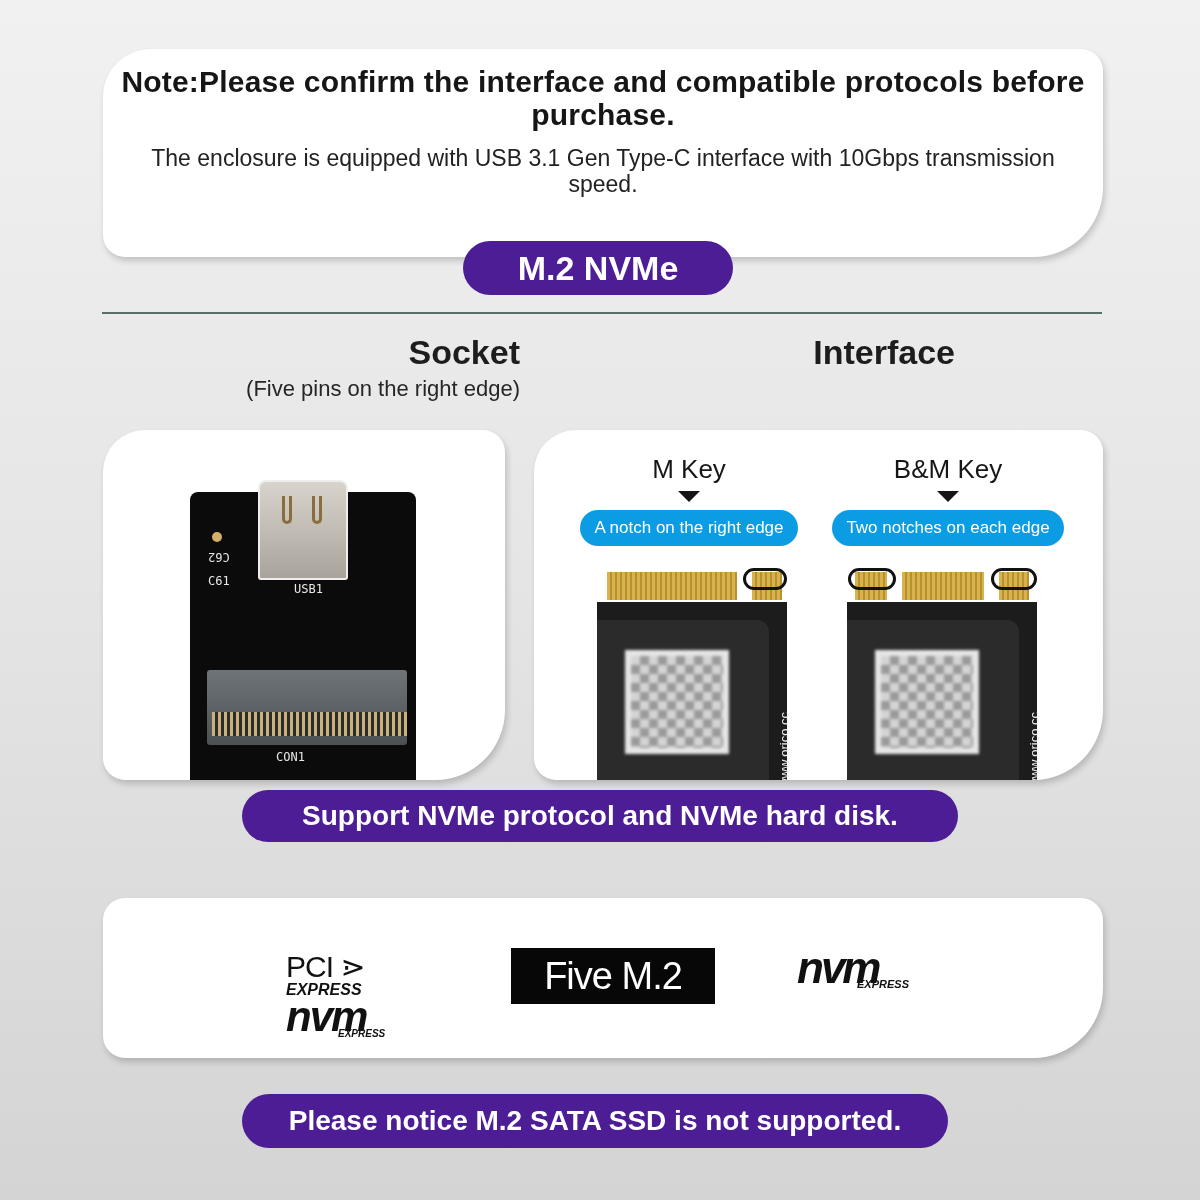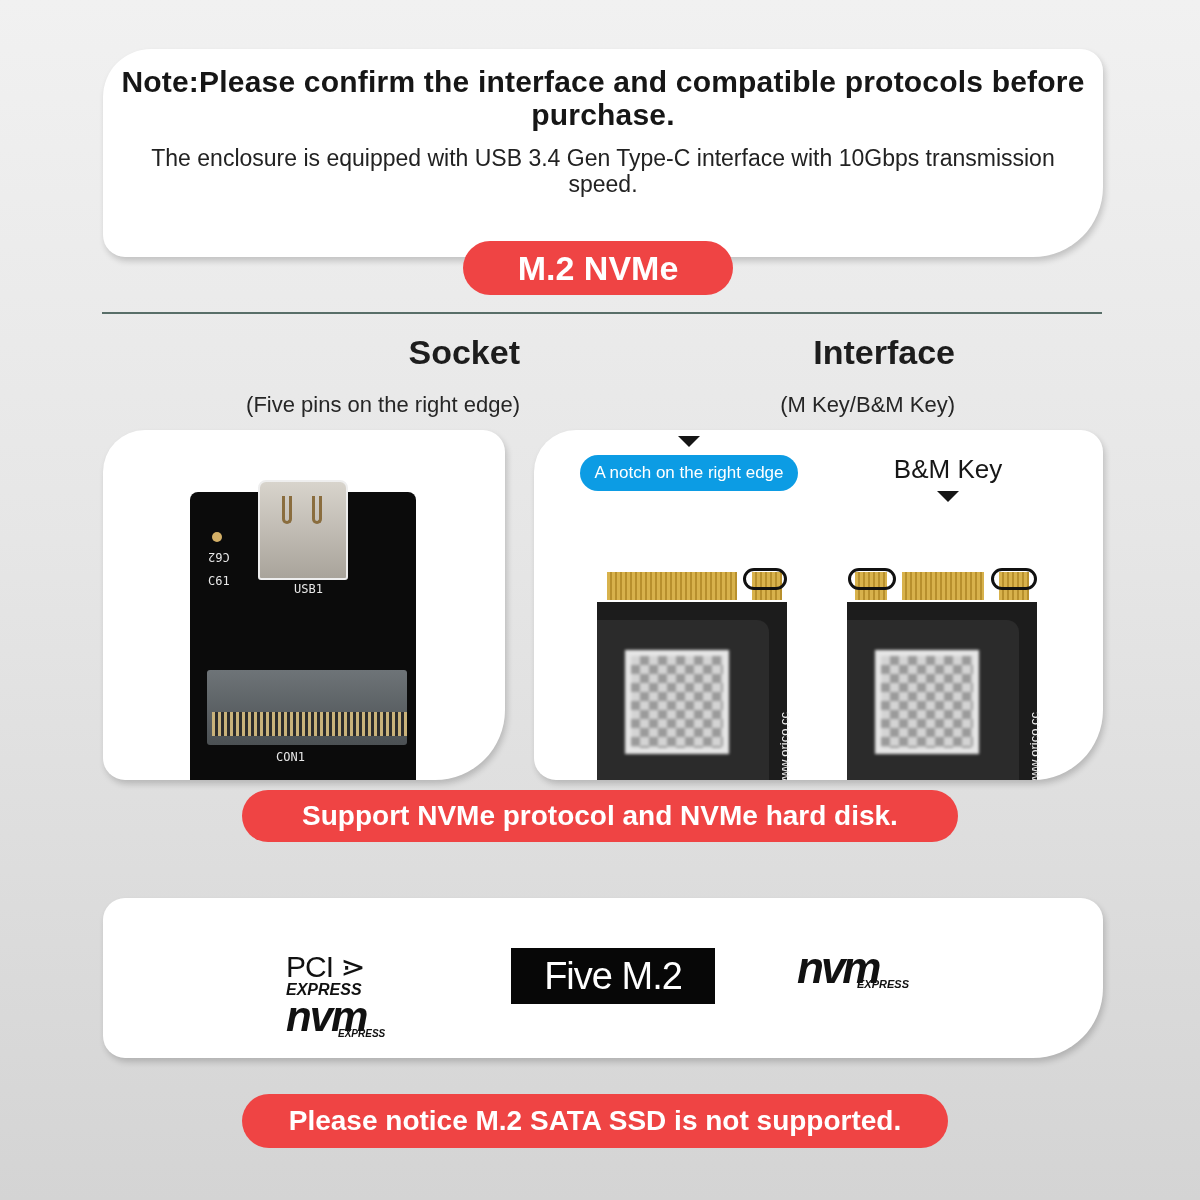--- a/index.html
+++ b/index.html
@@ -19,32 +19,32 @@
     box-shadow: 2px 4px 6px rgba(0,0,0,0.18);
   }
 
   
   .note-card { left: 103px; top: 49px; width: 1000px; height: 208px; text-align: center; text-decoration: underline; }
   .note-title { position: absolute; left: 0; right: 0; top: 16px; font-size: 30px; font-weight: bold; line-height: 33px; color: #161616; letter-spacing: 0.2px; }
   .note-body { position: absolute; left: 40px; right: 40px; top: 96px; font-size: 23px; line-height: 26px; color: #222; }
 
   
   .pill {
-    background: #ef4444;
+    background: #4c1d95;
     color: #fff;
     border-radius: 30px;
     display: flex; align-items: center; justify-content: center;
     font-weight: bold;
   }
   .pill-main { left: 463px; top: 241px; width: 270px; height: 54px; font-size: 34px; }
   .divider { left: 102px; top: 312px; width: 1000px; height: 2px; background: #586e68; }
 
   .section-head { text-align: right; }
   .sh-title { font-size: 34px; font-weight: bold; color: #1d1d1d; }
-  .sh-sub { font-size: 22px; color: #262626; margin-top: 20px; }
+  .sh-sub { font-size: 22px; color: #262626; margin-top: 4px; }
   .socket-head { left: 140px; top: 333px; width: 380px; }
   .iface-head { left: 660px; top: 333px; width: 295px; }
 
   
   .img-card { overflow: hidden; }
   .socket-card { left: 103px; top: 430px; width: 402px; height: 350px; border-radius: 42px 22px 70px 22px; }
   .iface-card { left: 534px; top: 430px; width: 569px; height: 350px; border-radius: 42px 22px 70px 22px; }
 
   
   .pcb { position: absolute; left: 87px; top: 62px; width: 226px; height: 300px; background: #0b0b0b; border-radius: 8px 8px 0 0; }
@@ -85,33 +85,32 @@
   .nvm-big { font-size: 44px; font-weight: bold; font-style: italic; letter-spacing: -3px; line-height: 40px; }
   .nvm-small { font-size: 11px; font-weight: bold; font-style: italic; margin-left: 60px; margin-top: -10px; }
 
   .pill-sata { left: 242px; top: 1094px; width: 706px; height: 54px; font-size: 28px; }
 </style>
 </head>
 <body>
 
 <div class="abs leaf note-card">
   <div class="note-title">Note:Please confirm the interface and compatible protocols before purchase.</div>
-  <div class="note-body">The enclosure is equipped with USB 3.4 Gen Type-C interface with 10Gbps transmission speed.</div>
+  <div class="note-body">The enclosure is equipped with USB 3.1 Gen Type-C interface with 10Gbps transmission speed.</div>
 </div>
 
 <div class="abs pill pill-main">M.2 NVMe</div>
 <div class="abs divider"></div>
 
 <div class="abs section-head socket-head">
   <div class="sh-title">Socket</div>
   <div class="sh-sub">(Five pins on the right edge)</div>
 </div>
 <div class="abs section-head iface-head">
   <div class="sh-title">Interface</div>
-  <div class="sh-sub">(M Key/B&amp;M Key)</div>
 </div>
 
 <div class="abs img-card socket-card" style="background:#fff; box-shadow: 2px 4px 6px rgba(0,0,0,0.18);">
   <div class="pcb">
     <div class="pcb-hole"></div>
     <div class="pcb-text" style="left:18px; top:58px; transform:rotate(180deg);">C62</div>
     <div class="pcb-text" style="left:18px; top:82px;">C61</div>
     <div class="pcb-text" style="left:104px; top:90px;">USB1</div>
     <div class="m2-slot"></div>
     <div class="m2-pins"></div>
@@ -119,26 +118,28 @@
 
   </div>
   <div class="usbc">
     <div class="usbc-slot" style="left:22px;"></div>
     <div class="usbc-slot" style="left:52px;"></div>
   </div>
 </div>
 
 <div class="abs img-card iface-card" style="background:#fff; box-shadow: 2px 4px 6px rgba(0,0,0,0.18);">
   <div class="key-col" style="left:46px; width:218px;">
+    <div class="key-title">M Key</div>
     <div class="key-arrow"></div>
     <div class="key-pill">A notch on the right edge</div>
   </div>
   <div class="key-col" style="left:298px; width:232px;">
     <div class="key-title">B&amp;M Key</div>
     <div class="key-arrow"></div>
+    <div class="key-pill">Two notches on each edge</div>
   </div>
 
   <div class="ssd" style="left:63px;">
     <div class="ssd-body"></div>
     <div class="gold" style="left:10px; width:130px;"></div>
     <div class="gold" style="left:155px; width:30px;"></div>
     <div class="notch-ring" style="left:146px; width:44px;"></div>
     <div class="ssd-label"></div>
     <div class="ssd-qr"></div>
     <div class="ssd-url">www.orico.cc</div>

